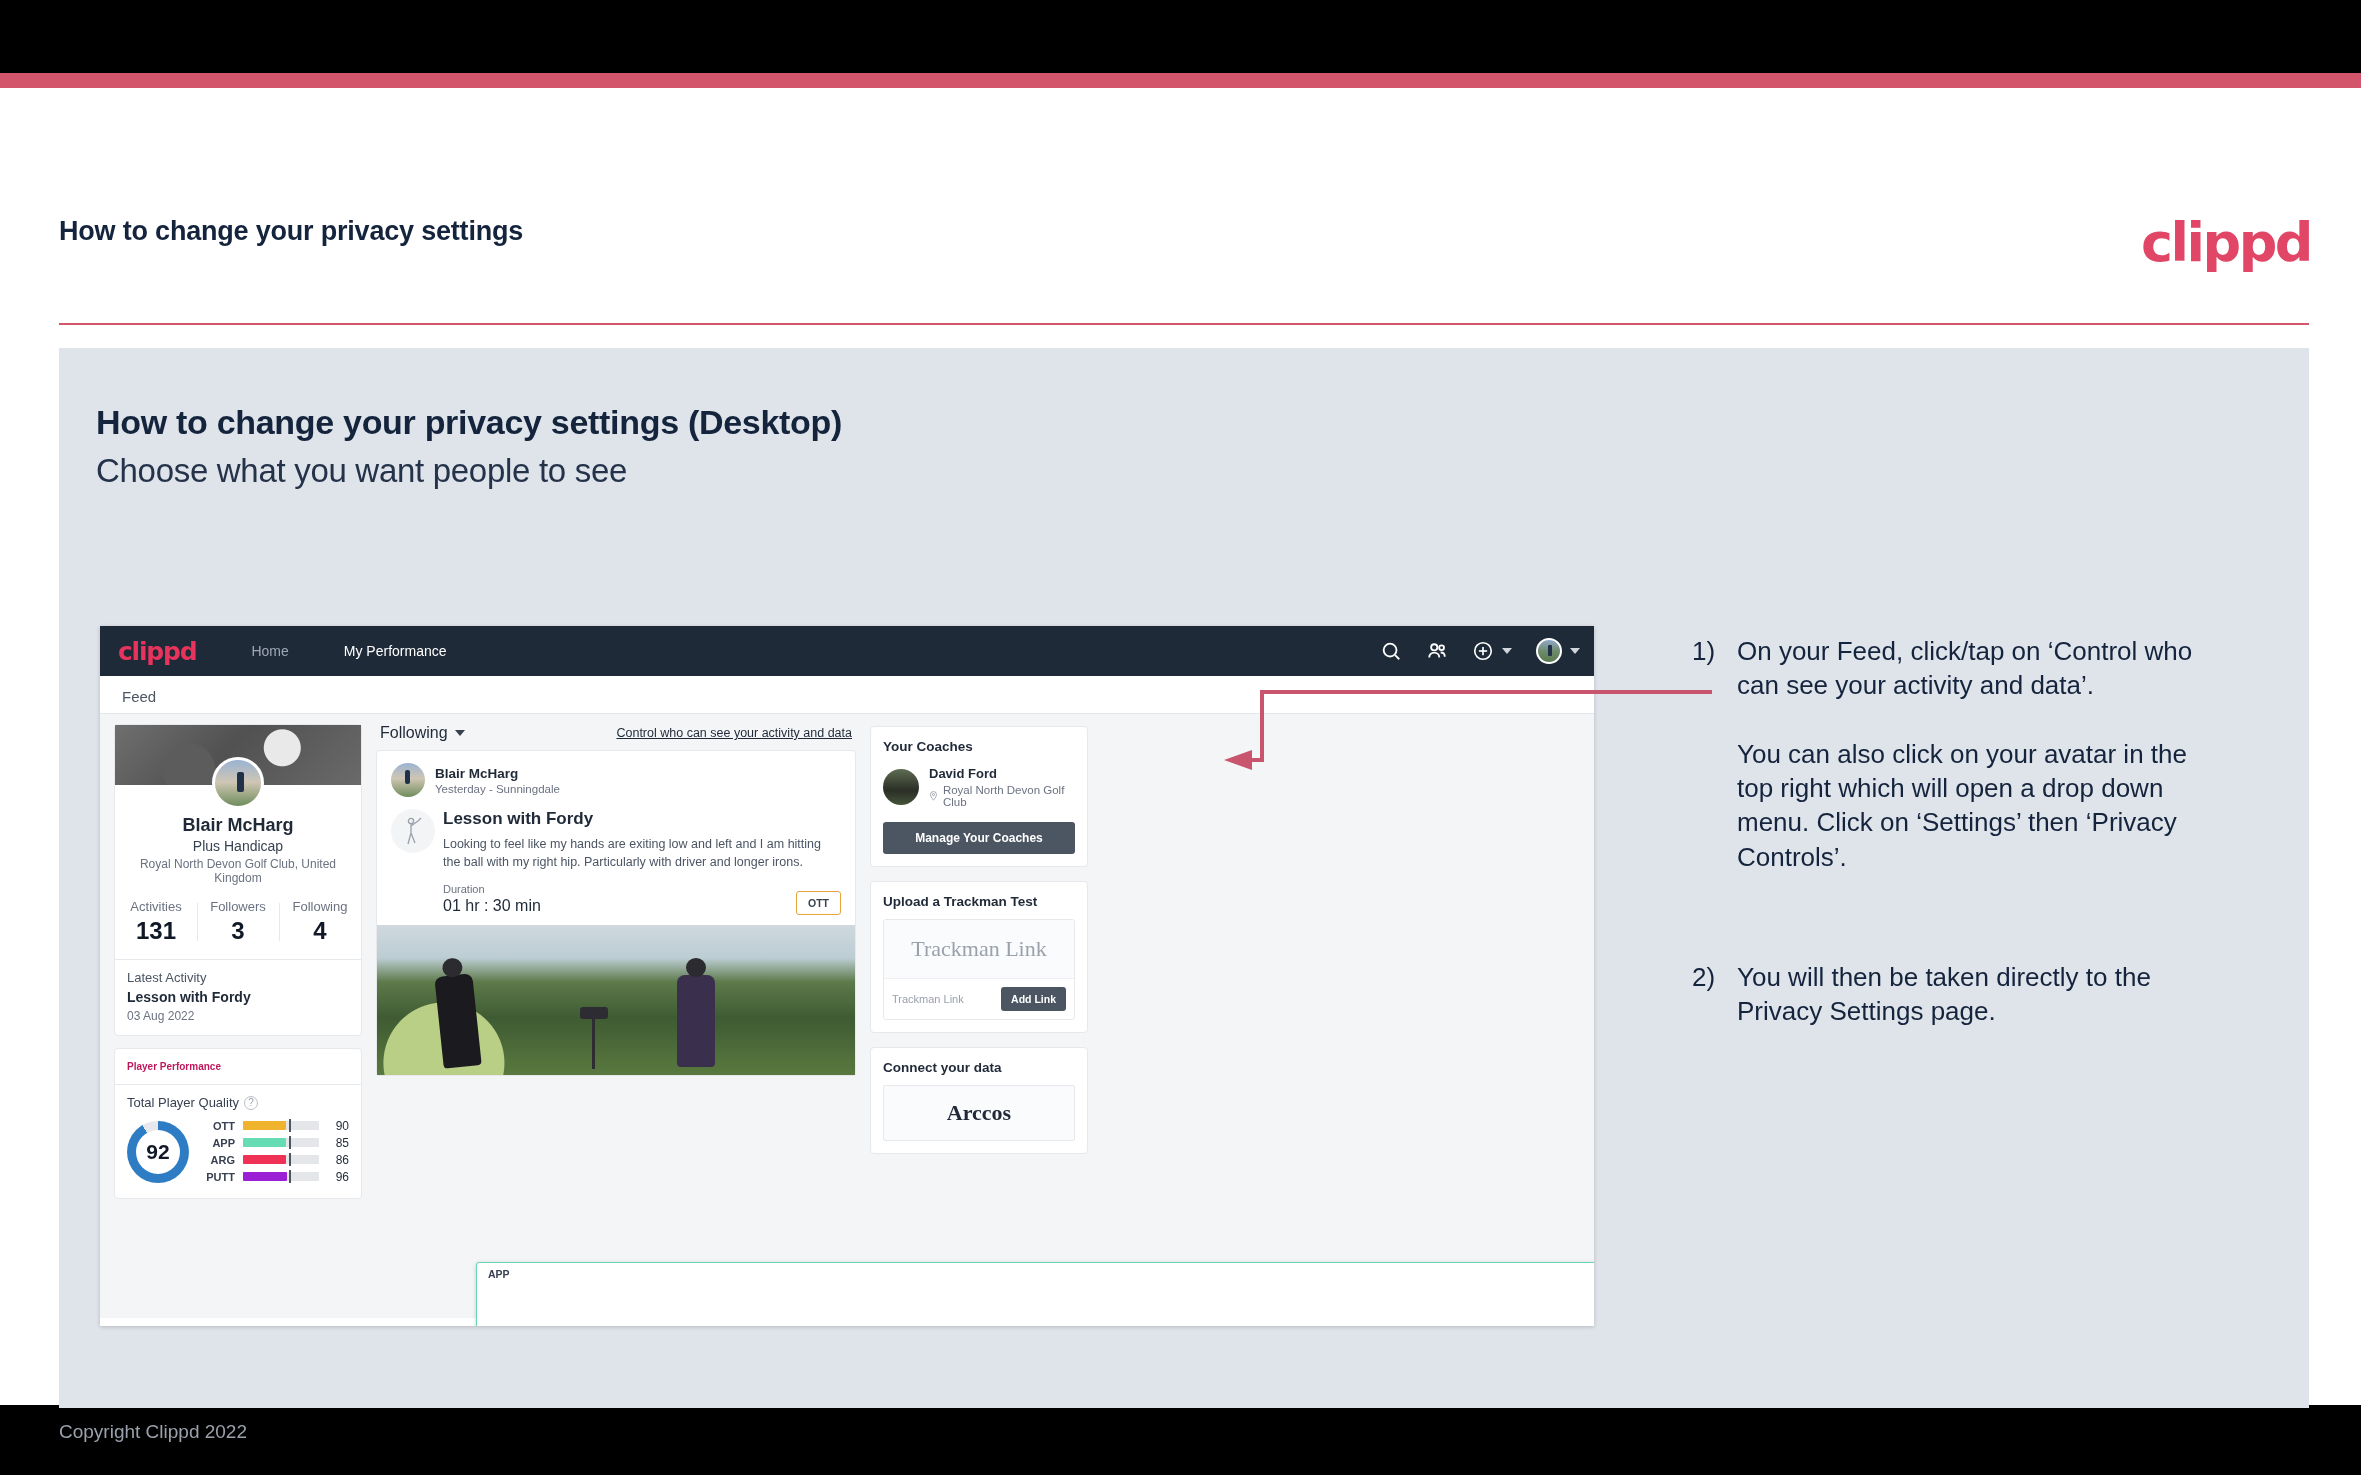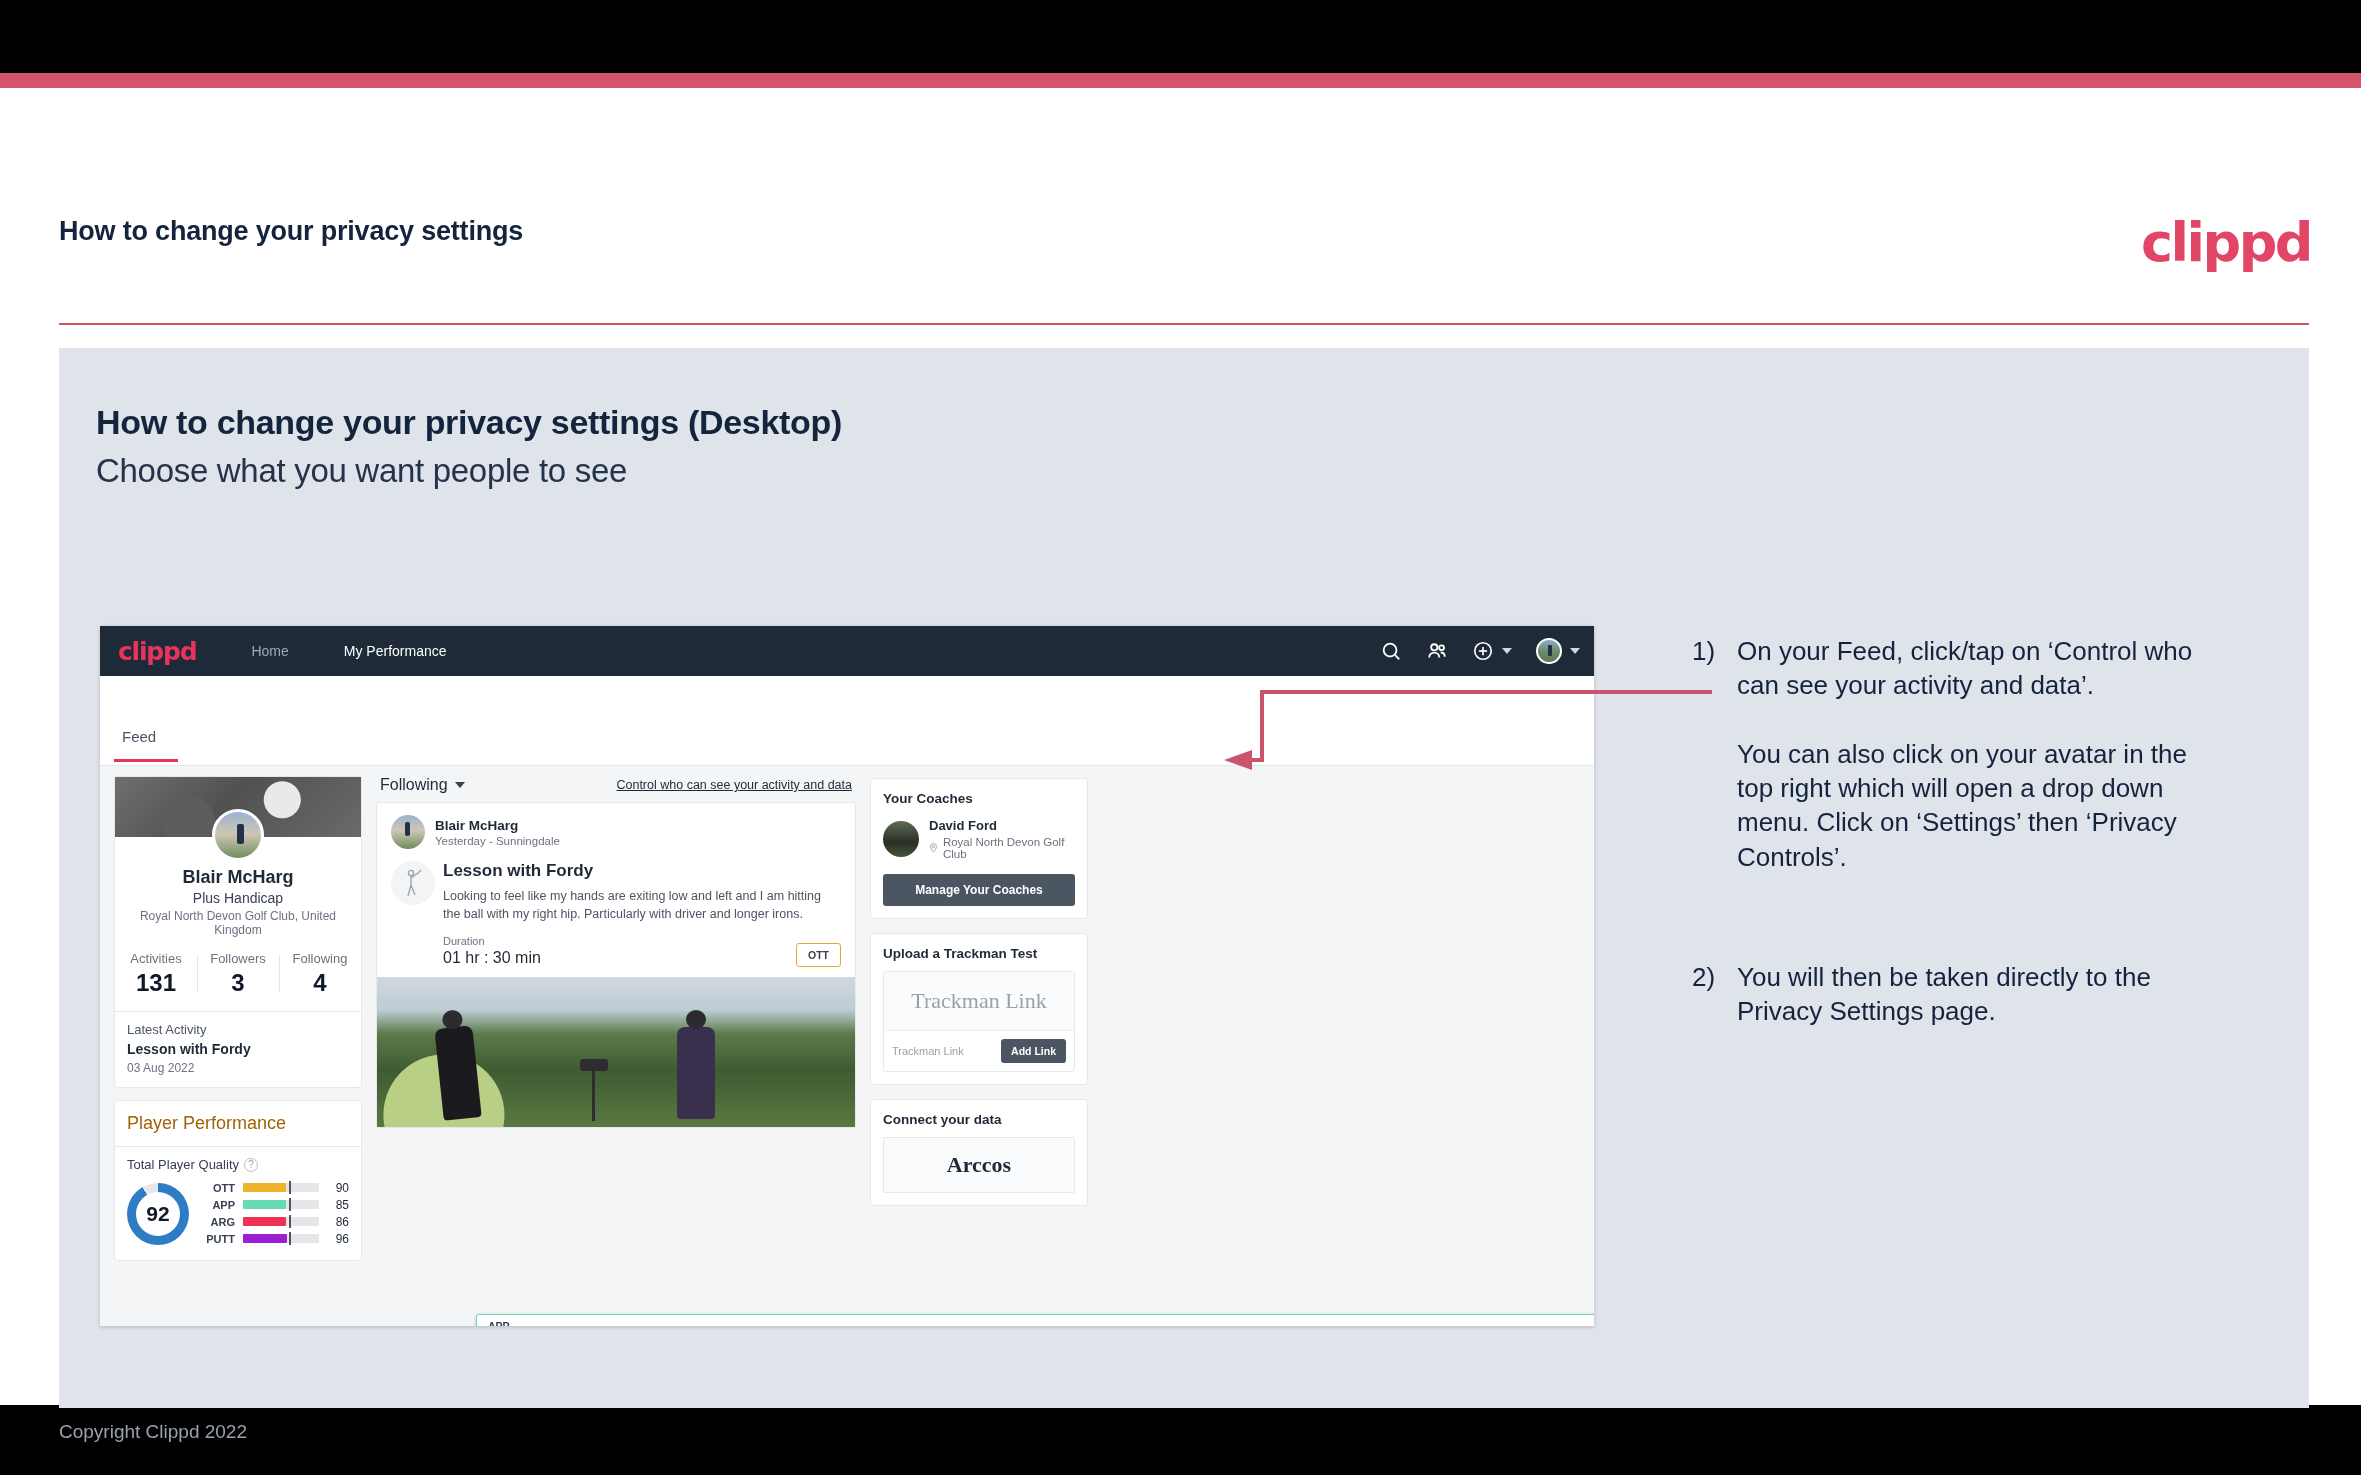--- a/index.html
+++ b/index.html
@@ -73,21 +73,21 @@
   .nav-ico svg { width:22px; height:22px; display:block; }
   .chev { width:0;height:0;border-left:5px solid transparent;border-right:5px solid transparent;border-top:6px solid #cfd6de; margin-left:-16px;}
   .avatar-sm {
     width:26px;height:26px;border-radius:50%;
     background:linear-gradient(180deg,#8fa9c9 0%,#6d8b6a 52%,#5a7a4f 100%);
     border:2px solid #fff; position:relative; overflow:hidden;
   }
   .avatar-sm::after{content:"";position:absolute;left:10px;top:5px;width:4px;height:11px;background:#22314a;border-radius:1px;}
 
   .app-tabs {
-    height:50px; border-bottom:1px solid #e3e6ea; background:#fff; position:relative;margin-top:40px;
+    height:38px; border-bottom:1px solid #e3e6ea; background:#fff; position:relative;
   }
   .app-tabs .tab {
     position:absolute; left:22px; top:12px; font-size:15px; color:#4b5563;
   }
   .app-tabs .tab-underline {
     position:absolute; left:14px; top:43px; width:64px; height:3px; background:#e8335c;
   }
 
   .app-body { position:relative; height:604px; background:#f4f5f7; }
 
@@ -114,21 +114,21 @@
   .p-stat { flex:1; text-align:center; position:relative;}
   .p-stat + .p-stat::before{content:"";position:absolute;left:0;top:4px;bottom:4px;width:1px;background:#e6e8ec;}
   .p-stat .lbl { font-size:13px; color:#6b7280;}
   .p-stat .val { font-size:24px; font-weight:700; color:#111827; margin-top:3px;}
   .p-latest { border-top:1px solid #e6e8ec; padding:10px 12px 12px;}
   .p-latest .t1{font-size:13px;color:#4b5563;}
   .p-latest .t2{font-size:14px;font-weight:700;color:#1f2937;margin-top:4px;}
   .p-latest .t3{font-size:12px;color:#6b7280;margin-top:4px;}
 
   .perf-card { margin-top:12px; }
-  .perf-head { padding:12px; border-bottom:1px solid #e6e8ec; font-size:18px; font-weight:400; color:#a16207;}
+  .perf-head { padding:12px; border-bottom:1px solid #e6e8ec; font-size:10px; font-weight:700; color:#be185d;}
   .perf-body { padding:10px 12px 12px; }
   .tpq-row { display:flex; align-items:center; gap:5px; font-size:13px; color:#374151;}
   .q-mark { width:14px;height:14px;border:1px solid #b8bec7;border-radius:50%;font-size:10px;color:#9aa1ac;text-align:center;line-height:12px;}
   .perf-main { display:flex; align-items:center; margin-top:8px; }
   .donut {
     width:62px;height:62px;border-radius:50%;
     background:conic-gradient(#2e7cc4 0deg 330deg, #e6e8ec 330deg 360deg);
     display:flex;align-items:center;justify-content:center;position:relative; flex:none;
   }
   .donut::before{content:"";position:absolute;width:44px;height:44px;border-radius:50%;background:#fff;}

